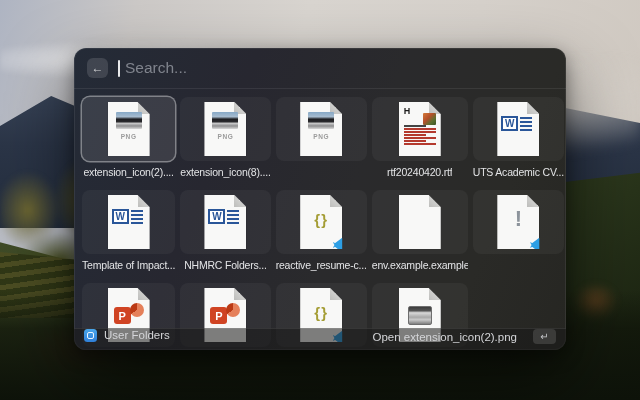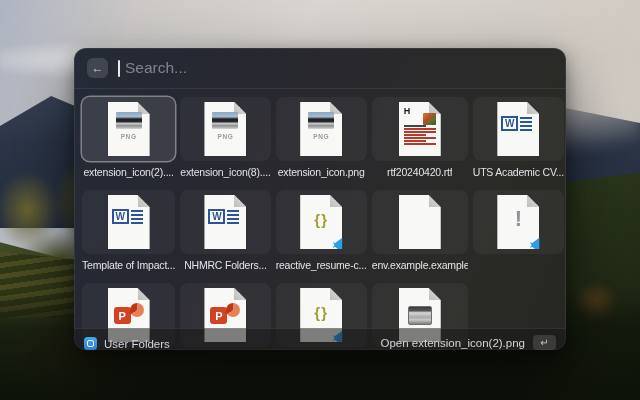--- a/index.html
+++ b/index.html
@@ -101,28 +101,28 @@
   .ppt-art { position:relative; width:30px; height:24px; }
   .ppt-box { position:absolute; left:0; top:4px; width:17px; height:17px; background:#d04423; border-radius:3px;
     color:#fff; font-weight:bold; font-size:11px; display:flex; align-items:center; justify-content:center; }
   .ppt-pie { position:absolute; right:0; top:0; width:14px; height:14px; border-radius:50%;
     background:conic-gradient(#e5805a 0 235deg, #bb3a15 235deg 360deg); }
 
   .drive-art { width:24px; height:19px; border-radius:2px; border:1px solid #6e6e6e;
     background:linear-gradient(180deg,#3c3c3c 0%, #555 22%, #d9d9d9 34%, #a8a8a8 60%, #c9c9c9 75%, #7f7f7f 100%); }
 
   
-  .footer { position:absolute; left:0; right:0; bottom:0; height:22px; display:flex; align-items:flex-end;
+  .footer { position:absolute; left:0; right:0; bottom:0; height:22px; display:flex; align-items:flex-start;
     padding:0 10px; gap:7px; background:rgba(24,24,24,.55); border-top:1px solid rgba(255,255,255,.09); }
   .app-badge { width:13px; height:13px; border-radius:3.5px; flex:0 0 auto;
     background:linear-gradient(180deg,#4aa6ea 0%, #2f7fd8 100%);
     display:flex; align-items:center; justify-content:center; }
   .app-badge i { display:block; width:7px; height:7px; border:1px solid rgba(255,255,255,.9); border-radius:2px; }
   .footer-left-label { font-size:11.5px; color:#d4d5d8; }
-  .footer-right { margin-left:auto; display:flex; align-items:center; gap:8px; }
+  .footer-right { margin-left:auto; display:flex; align-items:center; gap:16px; }
   .footer-action-label { font-size:11.5px; color:#d4d5d8; }
   .enter-badge { min-width:23px; height:15px; border-radius:4px; background:rgba(255,255,255,.13);
     color:#c6c7ca; font-size:10px; display:flex; align-items:center; justify-content:center; padding:0 3px; }
 </style>
 </head>
 <body>
 
 <div class="stage">
 
   <div class="wp">
@@ -174,21 +174,20 @@
       </div>
 
       <div class="cell">
         <div class="tilebg">
           <div class="page">
             <span class="fold"></span>
             <span class="thumb"></span>
             <span class="ftype">PNG</span>
           </div>
         </div>
-        <div class="cell-label">extension_icon.png</div>
       </div>
 
 
       <div class="cell">
         <div class="tilebg">
           <div class="page">
             <span class="fold"></span>
             <div class="rtf-body">
               <span class="rtf-h">H</span>
               <span class="rtf-img"></span>

